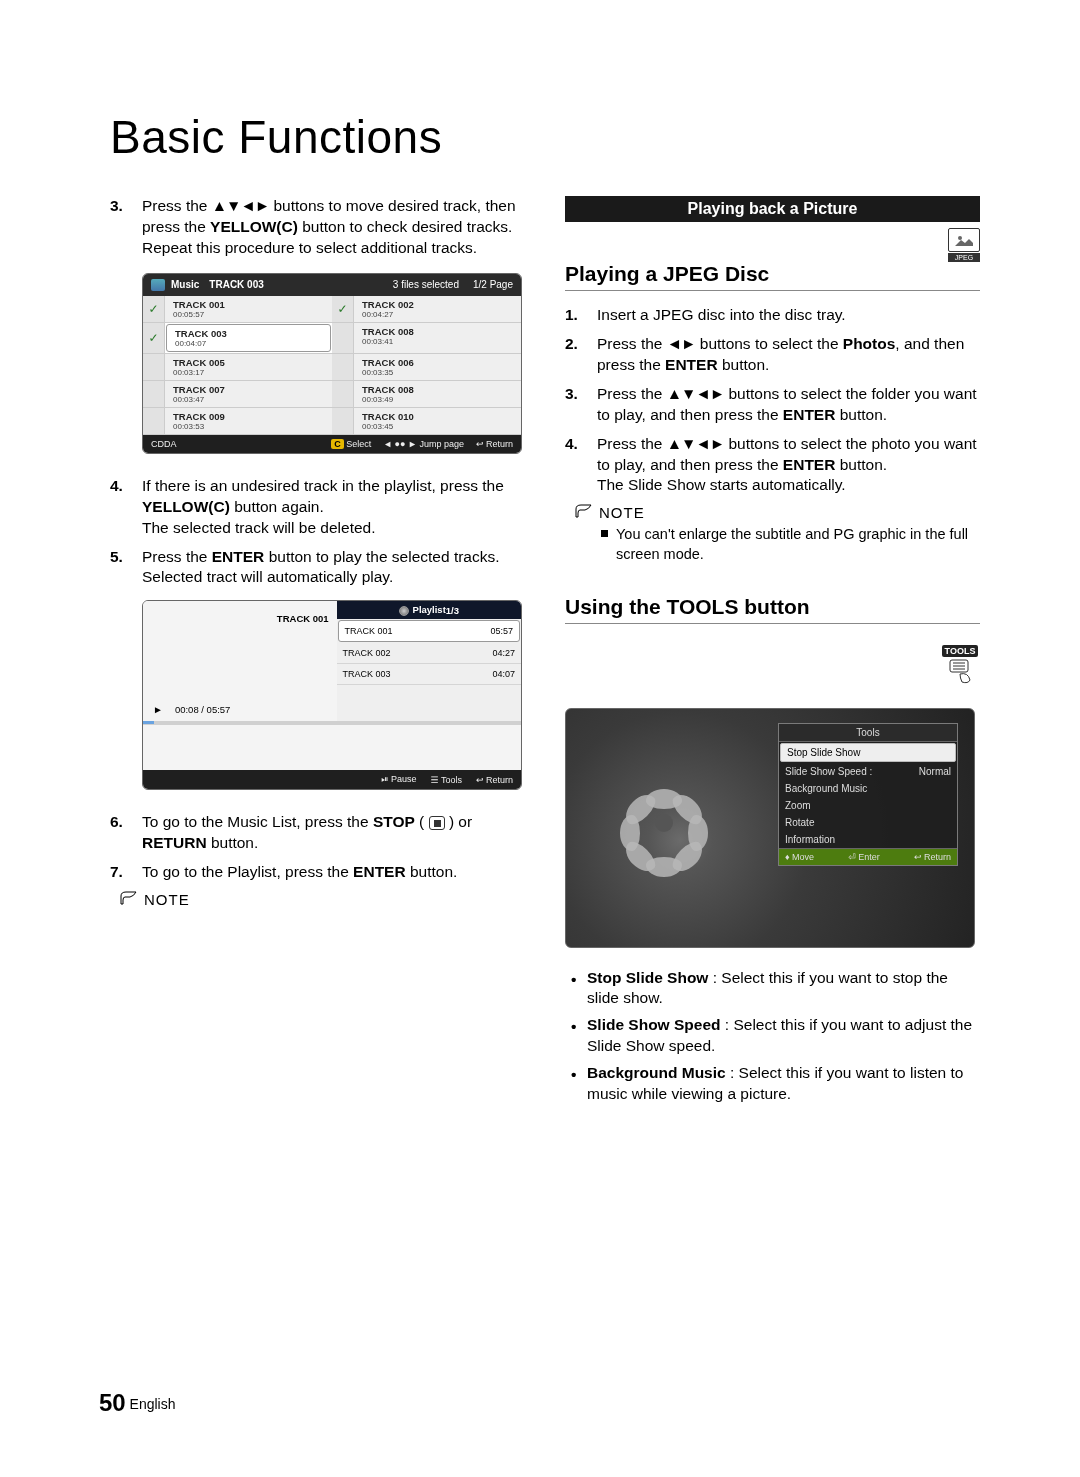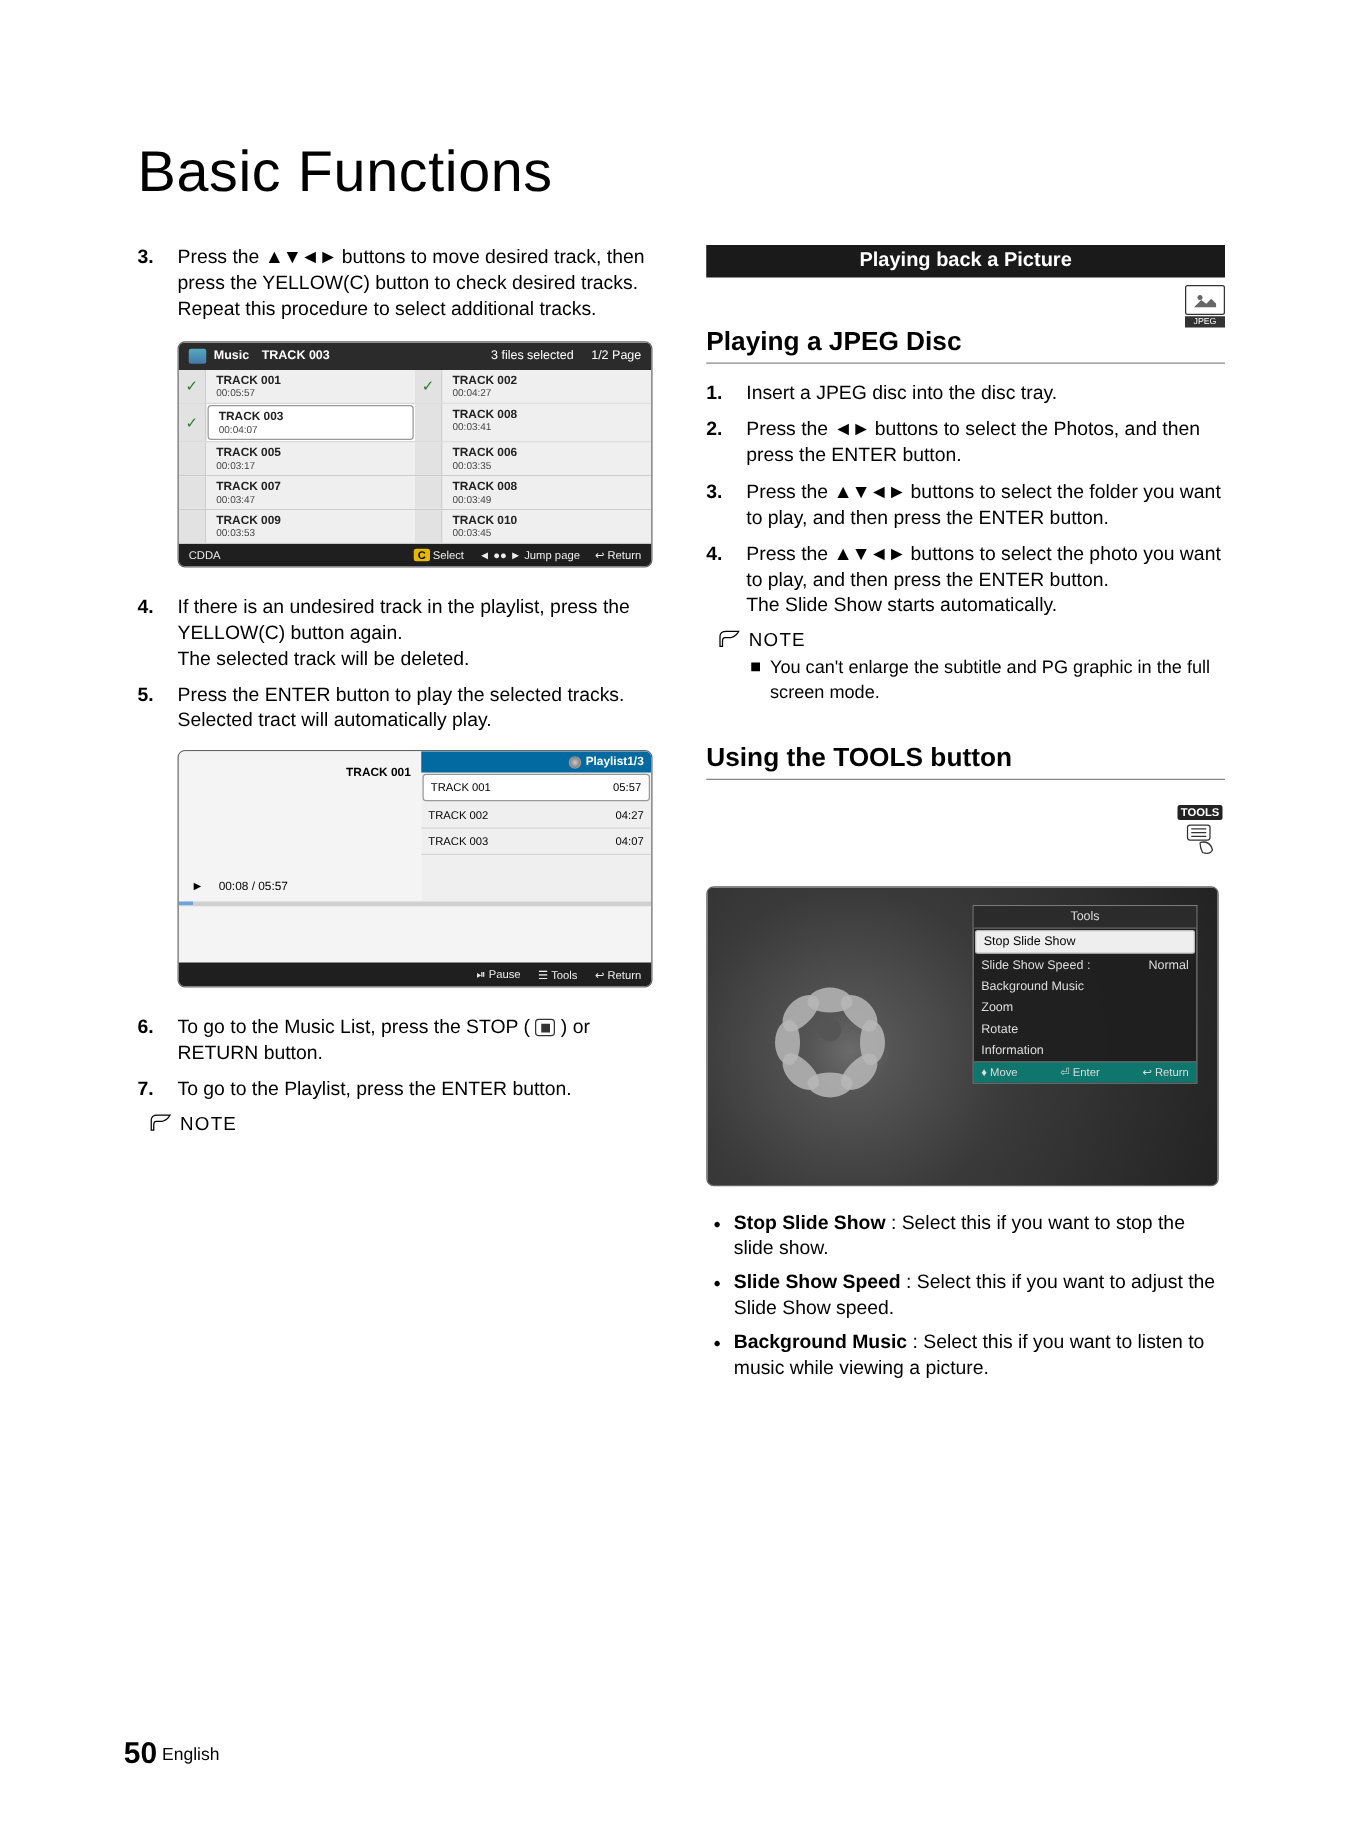--- a/index.html
+++ b/index.html
@@ -27,21 +27,21 @@
   .col { flex: 1; min-width: 0; }
   .step {
     display: flex;
     gap: 10px;
     font-size: 15.5px;
     line-height: 1.35;
     margin-bottom: 8px;
   }
   .step .num { font-weight: bold; min-width: 22px; }
   .step .txt { flex: 1; }
-  .step .txt .b { font-weight: normal; margin-top: 40px; }
+  .step .txt .b { font-weight: bold; margin-top: 40px; }
   .arrows { letter-spacing: -1px; }
   .note-head {
     display: flex;
     align-items: flex-start;
     gap: 6px;
     font-size: 15px;
     letter-spacing: 1px;
     margin: 8px 0 4px 10px;
   }
   .note-icon {
@@ -186,22 +186,22 @@
     padding: 4px 6px 6px 10px;
     font-size: 9.5px;
   }
   .pl-left .status .pi { font-size: 10px; }
   .pl-right {
     flex: 1;
     background: #efefef;
     display: flex; flex-direction: column;
   }
   .pl-right .hd {
-    background: #0369a1; color: #fff;
-    display: flex; align-items: center; justify-content: flex-end;
+    background: #0f172a; color: #fff;
+    display: flex; align-items: center; justify-content: center;
     padding: 3px 6px;
     font-size: 9.5px; font-weight: bold;
   }
   .pl-right .hd .disc { width:10px;height:10px;border-radius:50%;border:1px solid #999;background:radial-gradient(#ccc,#666);display:inline-block;margin-right:4px;vertical-align:middle;}
   .pl-row {
     display: flex; align-items: center; justify-content: space-between;
     padding: 5px 6px;
     border-bottom: 1px solid #d5d5d5;
     font-size: 9px;
   }
@@ -272,21 +272,21 @@
     text-align: center; background:#2b2b2b; padding:3px 0; border-bottom:1px solid #666;
   }
   .tools-menu .tm-item {
     padding: 3px 6px;
   }
   .tools-menu .tm-item.sel {
     background:#eee; color:#000; border:1px solid #bbb; border-radius:2px; margin:1px;
   }
   .tools-menu .tm-item.split { display:flex; justify-content:space-between;}
   .tools-menu .tm-foot {
-    background:#0f766e; display:flex; justify-content:space-between;
+    background:#4d7c0f; display:flex; justify-content:space-between;
     padding: 3px 6px; border-top:1px solid #666;
     font-size: 9px;
   }
   .tools-badge {
     float: right;
     width: 40px;
     text-align: center;
     margin: 2px 0 0 10px;
   }
   .tools-badge .tb {

